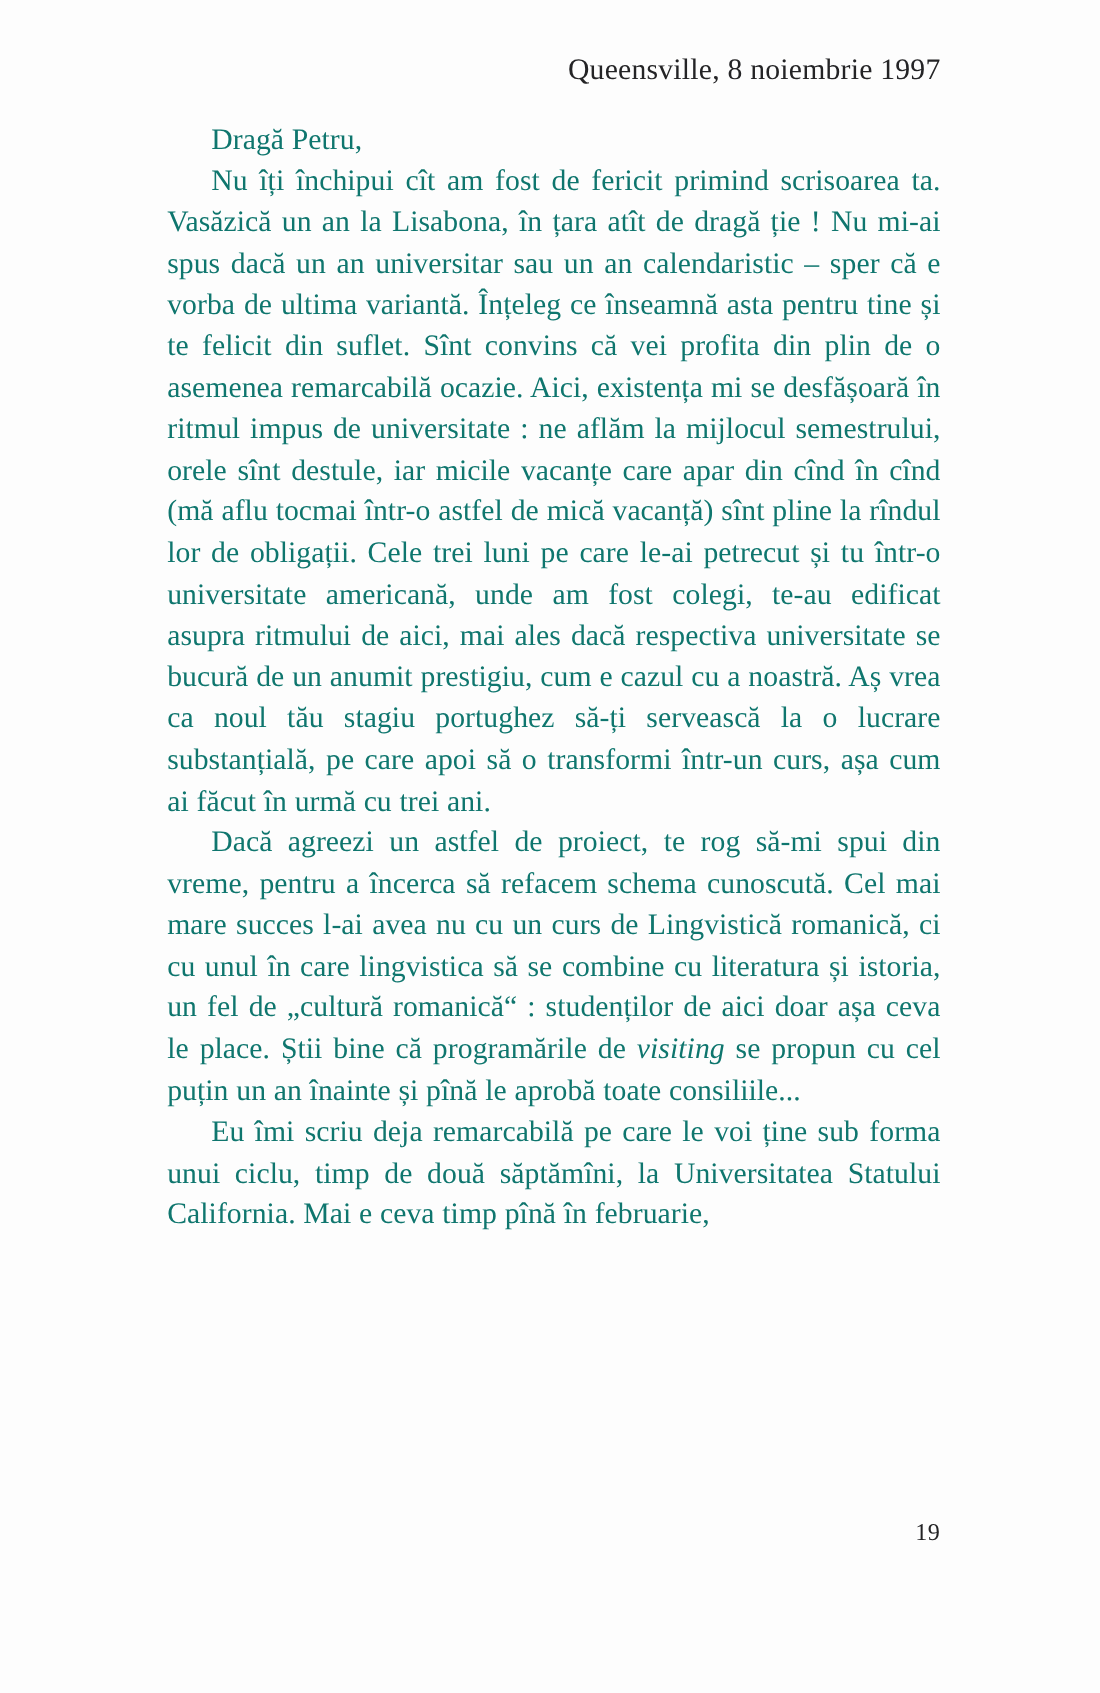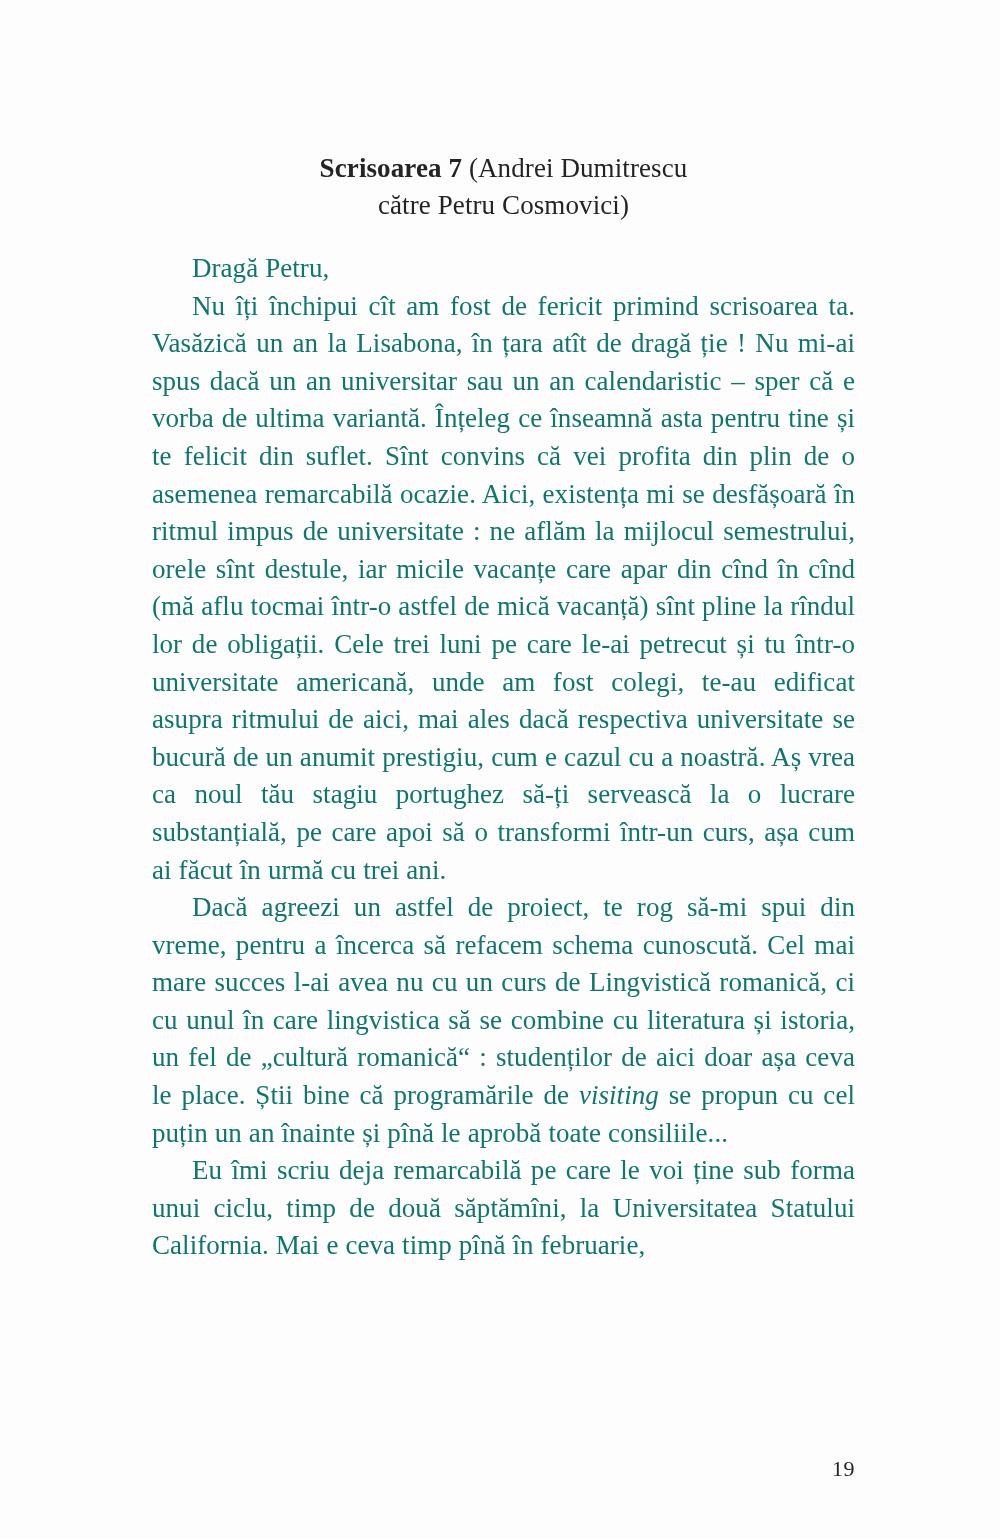--- a/index.html
+++ b/index.html
@@ -85,39 +85,36 @@
   .body-text p:last-child {
     text-align: justify;
   }
   em.foreign {
   }
 
   
   .folio {
     position: absolute;
     right: 145px;
-    top: 1456px;
+    top: 1380px;
     font-size: 22px;
     line-height: 26px;
     color: #232325;
     letter-spacing: 0.5px;
   }
 </style>
 </head>
 <body>
 
 <div class="page">
 
   <div class="content">
 
-    <div class="letter-heading">
-      <span class="heading-line"><span class="heading-strong">Scrisoarea 7</span><span class="heading-rest"> (Andrei Dumitrescu</span></span>
-      <span class="heading-line heading-rest">către Petru Cosmovici)</span>
-    </div>
 
+    <div class="dateline">Queensville, 8 noiembrie 1997</div>
 
     <div class="body-text">
 
       <p class="salutation">Dragă Petru,</p>
 
       <p>Nu îți închipui cît am fost de fericit primind scrisoarea ta. Vasăzică un an la Lisabona, în țara atît de dragă ție ! Nu mi-ai spus dacă un an universitar sau un an calendaristic – sper că e vorba de ultima variantă. Înțeleg ce înseamnă asta pentru tine și te felicit din suflet. Sînt convins că vei profita din plin de o asemenea remarcabilă ocazie. Aici, existența mi se desfășoară în ritmul impus de universitate : ne aflăm la mijlocul semestrului, orele sînt destule, iar micile vacanțe care apar din cînd în cînd (mă aflu tocmai într-o astfel de mică vacanță) sînt pline la rîndul lor de obligații. Cele trei luni pe care le-ai petrecut și tu într-o universitate americană, unde am fost colegi, te-au edificat asupra ritmului de aici, mai ales dacă respectiva universitate se bucură de un anumit prestigiu, cum e cazul cu a noastră. Aș vrea ca noul tău stagiu portughez să-ți servească la o lucrare substanțială, pe care apoi să o transformi într-un curs, așa cum ai făcut în urmă cu trei ani.</p>
 
       <p><span>Dacă agreezi un astfel de proiect, te rog să-mi spui din vreme, pentru a încerca să refacem schema cunoscută. Cel mai mare succes l-ai avea nu cu un curs de Lingvistică romanică, ci cu unul în care lingvistica să se combine cu literatura și istoria, un fel de „cultură romanică“ : studenților de aici doar așa ceva le place. Știi bine că programările de </span><em class="foreign">visiting</em><span> se propun cu cel puțin un an înainte și pînă le aprobă toate consiliile...</span></p>
 
       <p>Eu îmi scriu deja remarcabilă pe care le voi ține sub forma unui ciclu, timp de două săptămîni, la Universitatea Statului California. Mai e ceva timp pînă în februarie,</p>

